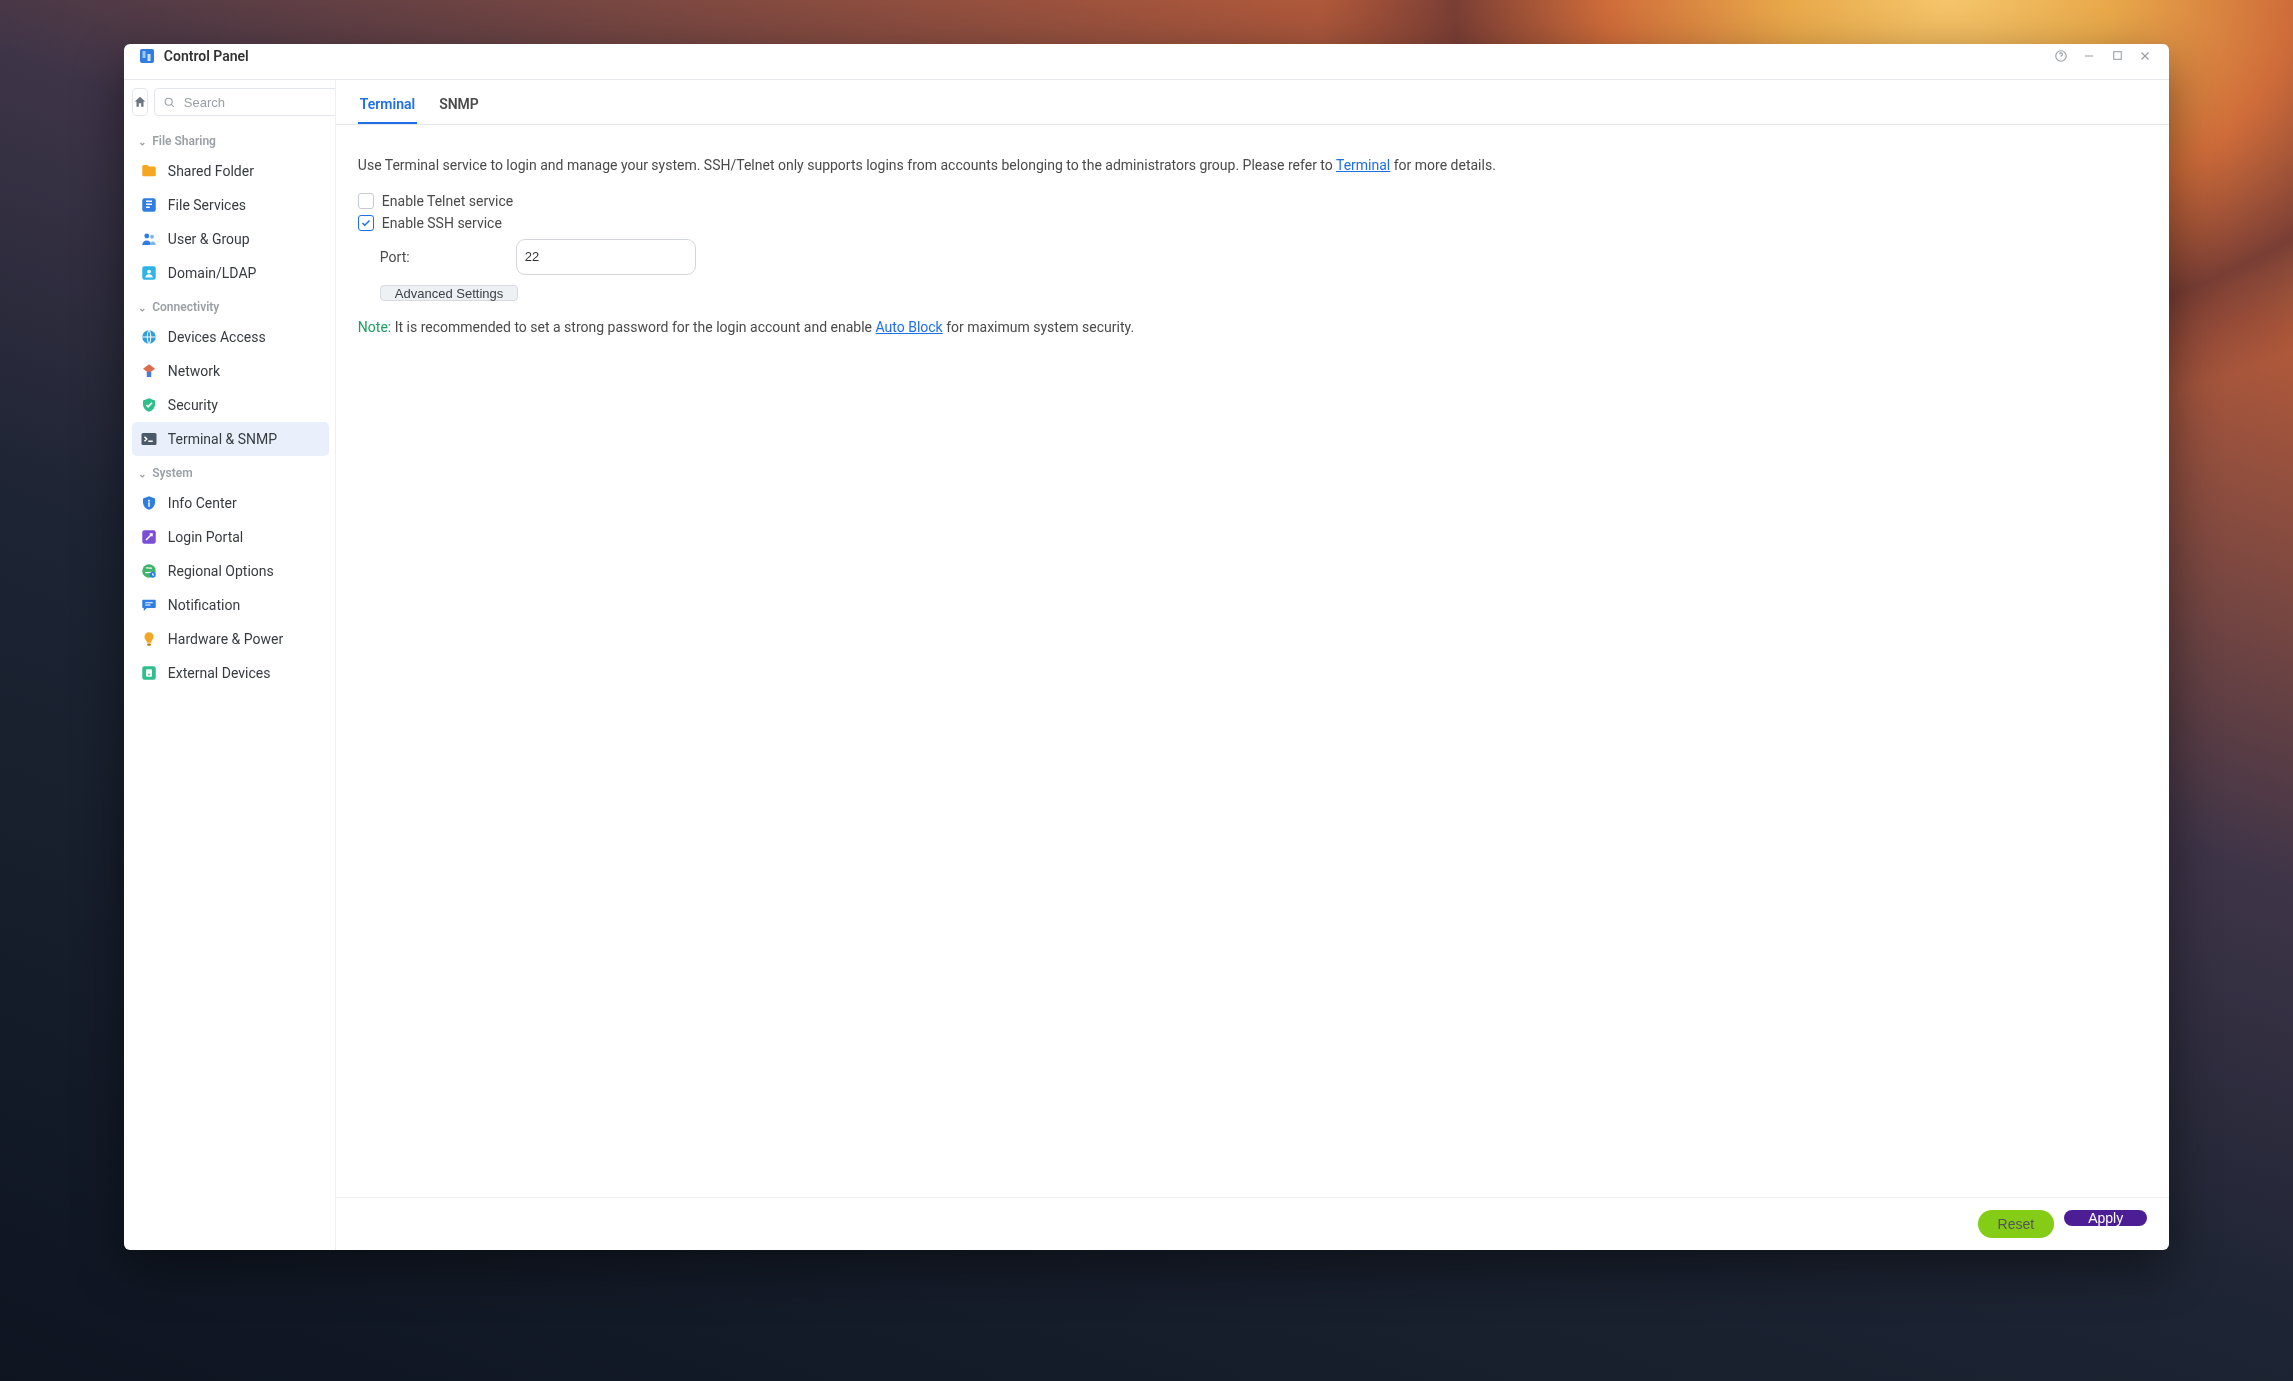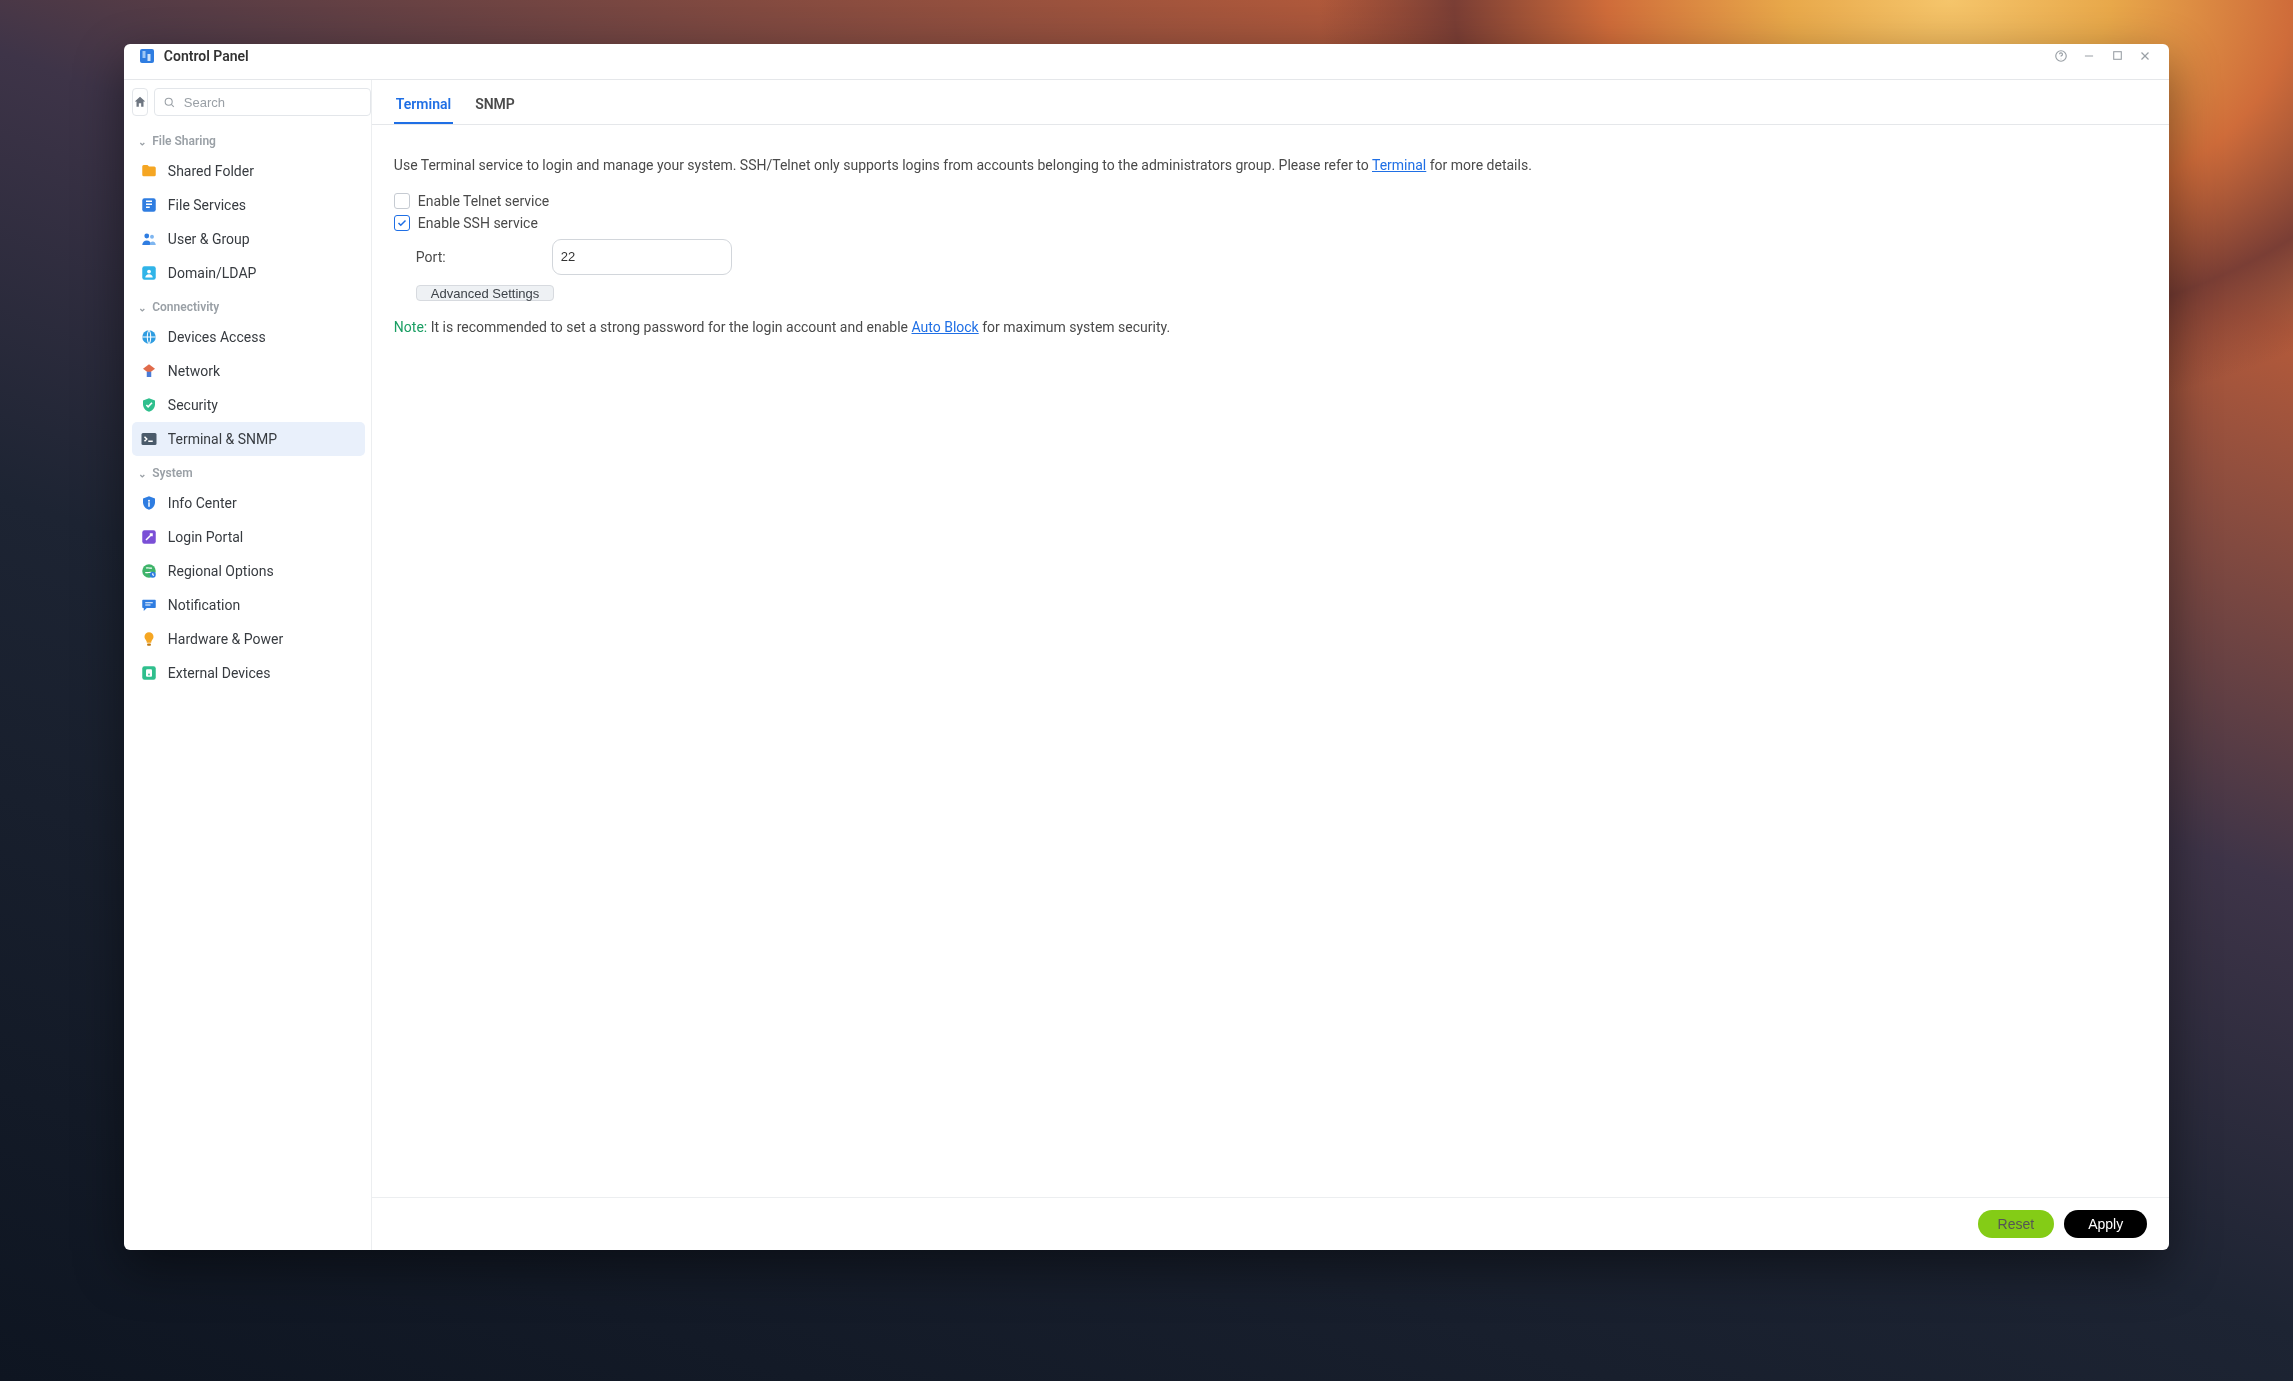--- a/index.html
+++ b/index.html
@@ -55,21 +55,21 @@
   }
   .titlebar .wbtn svg { stroke: currentColor; }
 
   
   .body {
     flex: 1;
     display: flex;
     min-height: 0;
   }
   .sidebar {
-    width: 248px;
+    width: 212px;
     border-right: 1px solid #eceef0;
     padding: 8px 6px 8px 8px;
     overflow-y: auto;
     position: relative;
   }
   
   .sidebar::-webkit-scrollbar { width: 8px; }
   .sidebar::-webkit-scrollbar-thumb { background: #d5d9de; border-radius: 4px; }
 
   .search-row {
@@ -175,22 +175,22 @@
     border-top: 1px solid #eceef0;
     padding: 12px 22px;
     display: flex; justify-content: flex-end; gap: 10px;
     flex-shrink: 0;
   }
   .footer .btn-reset {
     height: 28px; padding: 0 20px; border-radius: 14px;
     border: 0; background: #84cc16; color: #555; cursor: pointer; font-size: 14px;
   }
   .footer .btn-apply {
-    height: 28px; padding: 0 24px; border-radius: 14px;
-    border: 0; background: #000000; color: #fff; cursor: pointer; font-size: 14px;
+    height: 16px; padding: 0 24px; border-radius: 14px;
+    border: 0; background: #4c1d95; color: #fff; cursor: pointer; font-size: 14px;
   }
 
   
   svg { display: block; }
 </style>
 </head>
 <body>
 
 <div class="desktop">
   <div class="window">

